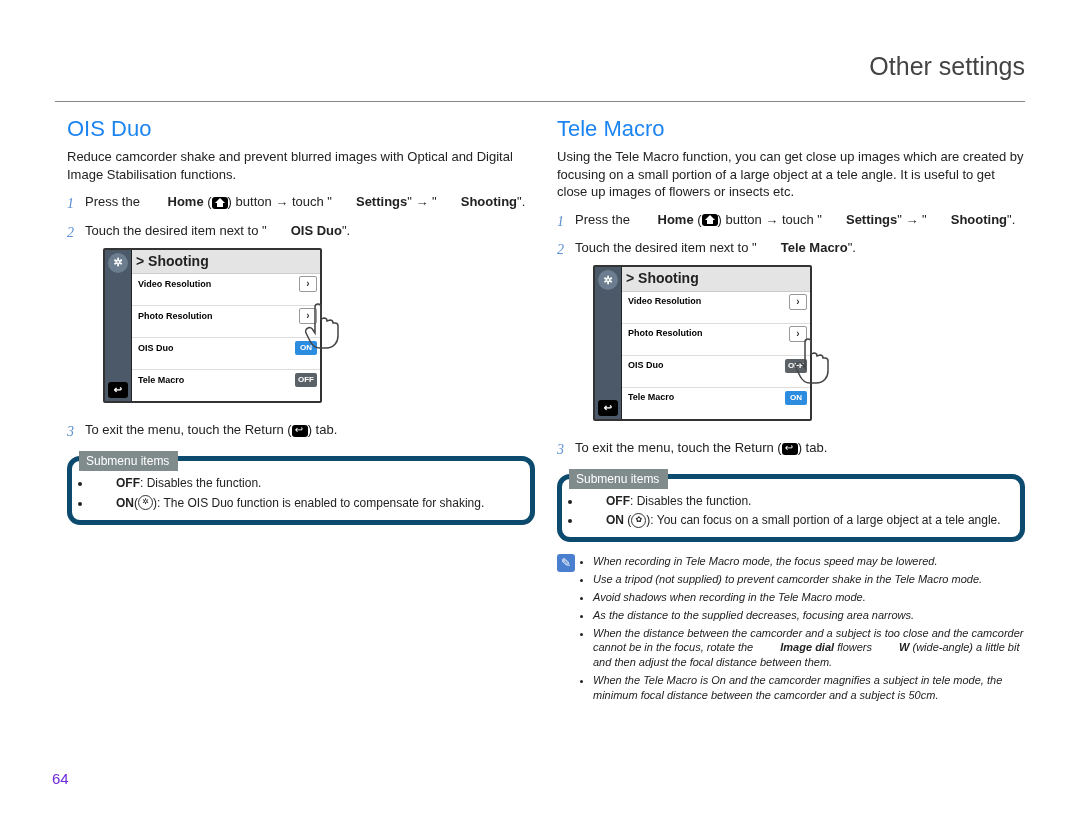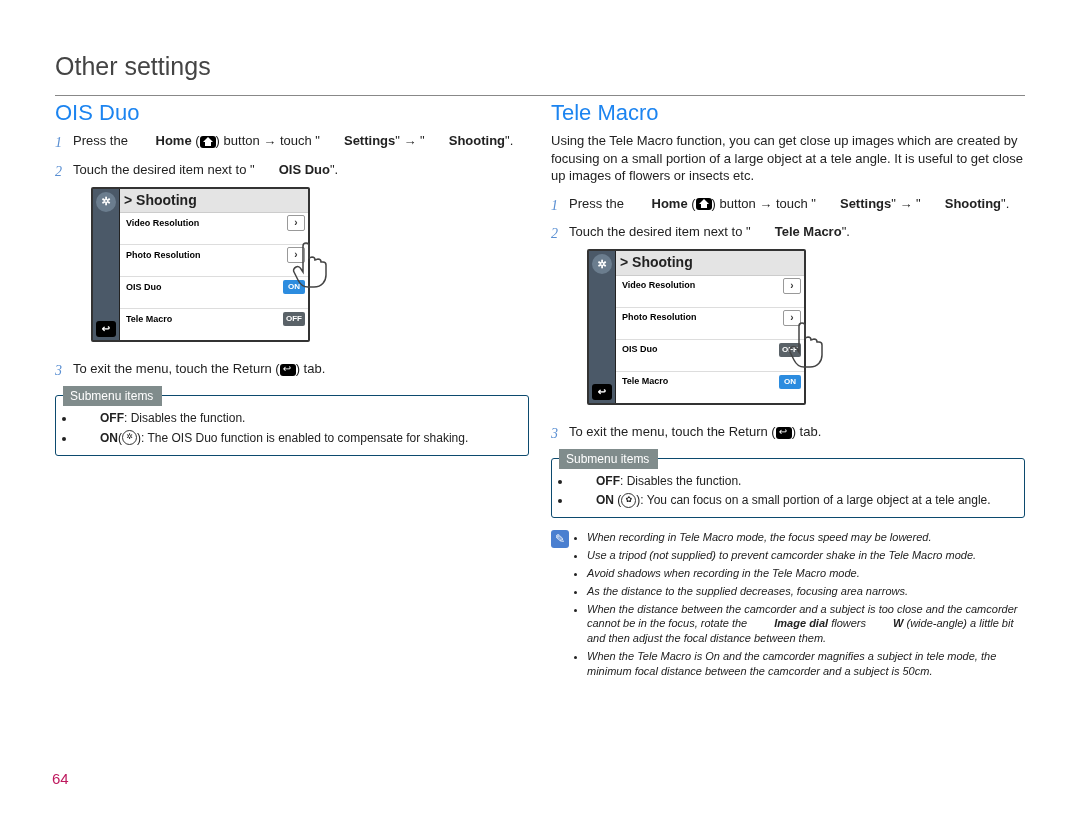--- a/index.html
+++ b/index.html
@@ -9,30 +9,31 @@
   }
   .page {
     width: 1080px;
     height: 825px;
     box-sizing: border-box;
     padding: 52px 55px 30px 55px;
     position: relative;
     color: #222;
   }
   .header {
-    text-align: left;
+    text-align: right;
     font-size: 25px;
     color: #444;
     border-bottom: 1px solid #888;
-    padding-bottom: 14px;
-    margin-bottom: 4px;
+    padding-bottom: 20px;
+    margin-bottom: 14px;
   }
   .columns {
     display: flex;
     gap: 22px;
+    margin-left: 12px;
   }
   .col {
     flex: 1 1 0;
     min-width: 0;
   }
   h2 {
     margin: 0 0 6px 0;
     font-weight: normal;
     font-size: 22px;
     color: #1C84F0;
@@ -91,22 +92,22 @@
     color:#fff; font-size:10px; position:absolute; left:3px; top:-2px;
   }
   .ois-icon {
     display:inline-block; width:13px;height:13px; border:1px solid #333; border-radius:50%;
     font-size:8px; line-height:12px; text-align:center; vertical-align:middle;
     position:relative; top:-1px;
   }
 
   
   .submenu {
-    border: 1px solid #0c4a6e;
-    border-radius: 3px;
+    border: 5px solid #0c4a6e;
+    border-radius: 13px;
     margin-top: 14px;
   }
   .submenu-title {
     position: relative;
     top: -10px;
     left: 7px;
     display: inline-block;
     background: #808C8C;
     color: #fff;
     font-size: 12px;
@@ -211,34 +212,35 @@
     position:absolute;
     width:42px;height:50px;
   }
   .finger svg{width:100%;height:100%;}
 
   .pagenum {
     position:absolute;
     left: 52px;
     bottom: 38px;
     font-size: 15px;
-    color:#be185d;
+    color:#6d28d9;
   }
 </style>
 </head>
 <body>
 
 <div class="page">
 
   <div class="header">Other settings</div>
 
   <div class="columns">
 
     <div class="col">
       <h2>OIS Duo</h2>
+      <p class="intro">Reduce camcorder shake and prevent blurred images with Optical and Digital Image Stabilisation functions.</p>
 
       <ol class="steps">
         <li>
           <span class="num">1</span>
           <span class="txt">
             <span>Press the </span><span class="b">Home</span>
             (<span class="home-icon"></span>)<span> button → touch "</span><span class="b">Settings</span><span>" → "</span><span class="b">Shooting</span><span>".</span>
           </span>
         </li>
         <li>

